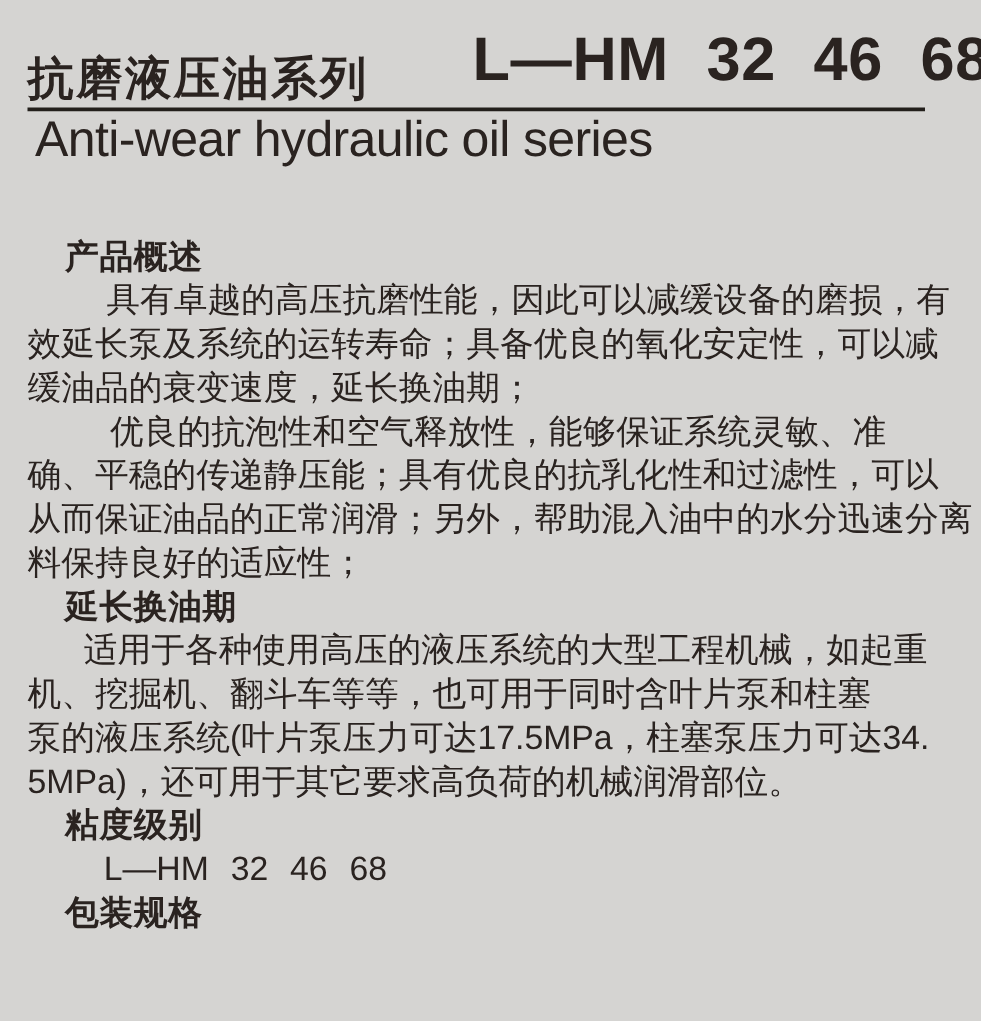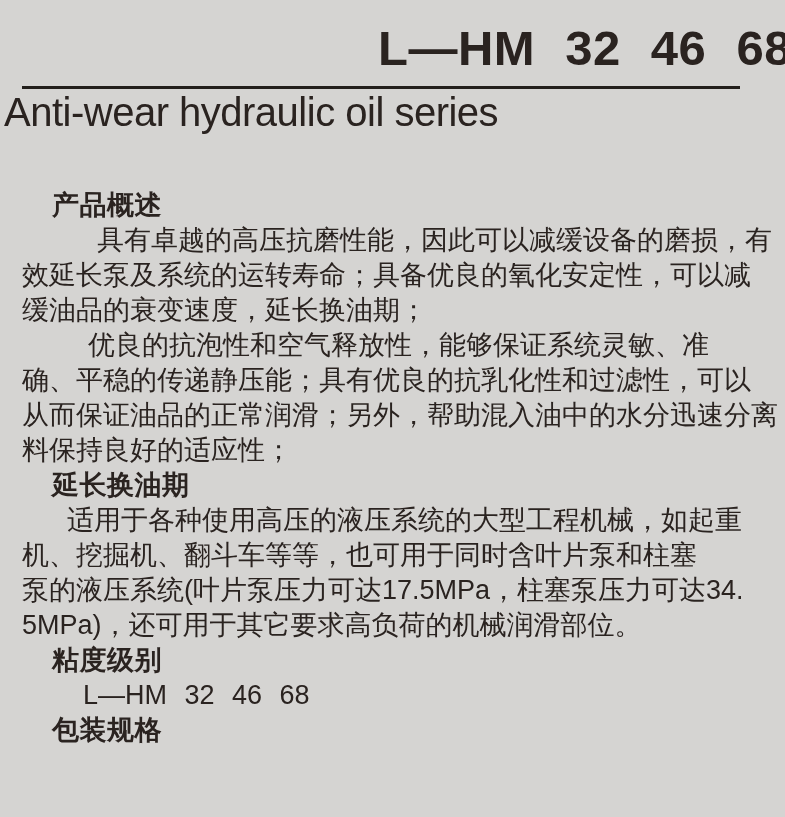--- a/index.html
+++ b/index.html
@@ -46,21 +46,21 @@
   .header-rule {
     position: absolute;
     left: 22px;
     top: 86px;
     width: 718px;
     height: 3px;
     background: #231f1b;
   }
   .subtitle-en {
     position: absolute;
-    left: 4px;
+    left: 28px;
     top: 92px;
     font-size: 40px;
     font-weight: 400;
     line-height: 1;
     letter-spacing: -0.5px;
     white-space: nowrap;
   }
   
   .doc {
     position: absolute;
@@ -85,29 +85,30 @@
   }
   .doc .line.spaced {
     word-spacing: 10px;
   }
 </style>
 </head>
 <body>
 
 <div class="page">
   <div class="header">
+    <div class="title-cn">抗磨液压油系列</div>
     <div class="title-model">L—HM 32 46 68</div>
     <div class="header-rule"></div>
     <div class="subtitle-en">Anti-wear hydraulic oil series</div>
   </div>
 
   <div class="doc">
       <div class="heading">产品概述</div>
       <div class="paragraph">
-        <div class="line" style="padding-left: 63px; text-align: right;">具有卓越的高压抗磨性能，因此可以减缓设备的磨损，有</div>
+        <div class="line" style="padding-left: 63px;">具有卓越的高压抗磨性能，因此可以减缓设备的磨损，有</div>
         <div class="line">效延长泵及系统的运转寿命；具备优良的氧化安定性，可以减</div>
         <div class="line">缓油品的衰变速度，延长换油期；</div>
       </div>
       <div class="paragraph">
         <div class="line" style="padding-left: 66px;">优良的抗泡性和空气释放性，能够保证系统灵敏、准</div>
         <div class="line">确、平稳的传递静压能；具有优良的抗乳化性和过滤性，可以</div>
         <div class="line">从而保证油品的正常润滑；另外，帮助混入油中的水分迅速分离</div>
         <div class="line">料保持良好的适应性；</div>
       </div>
       <div class="heading">延长换油期</div>

